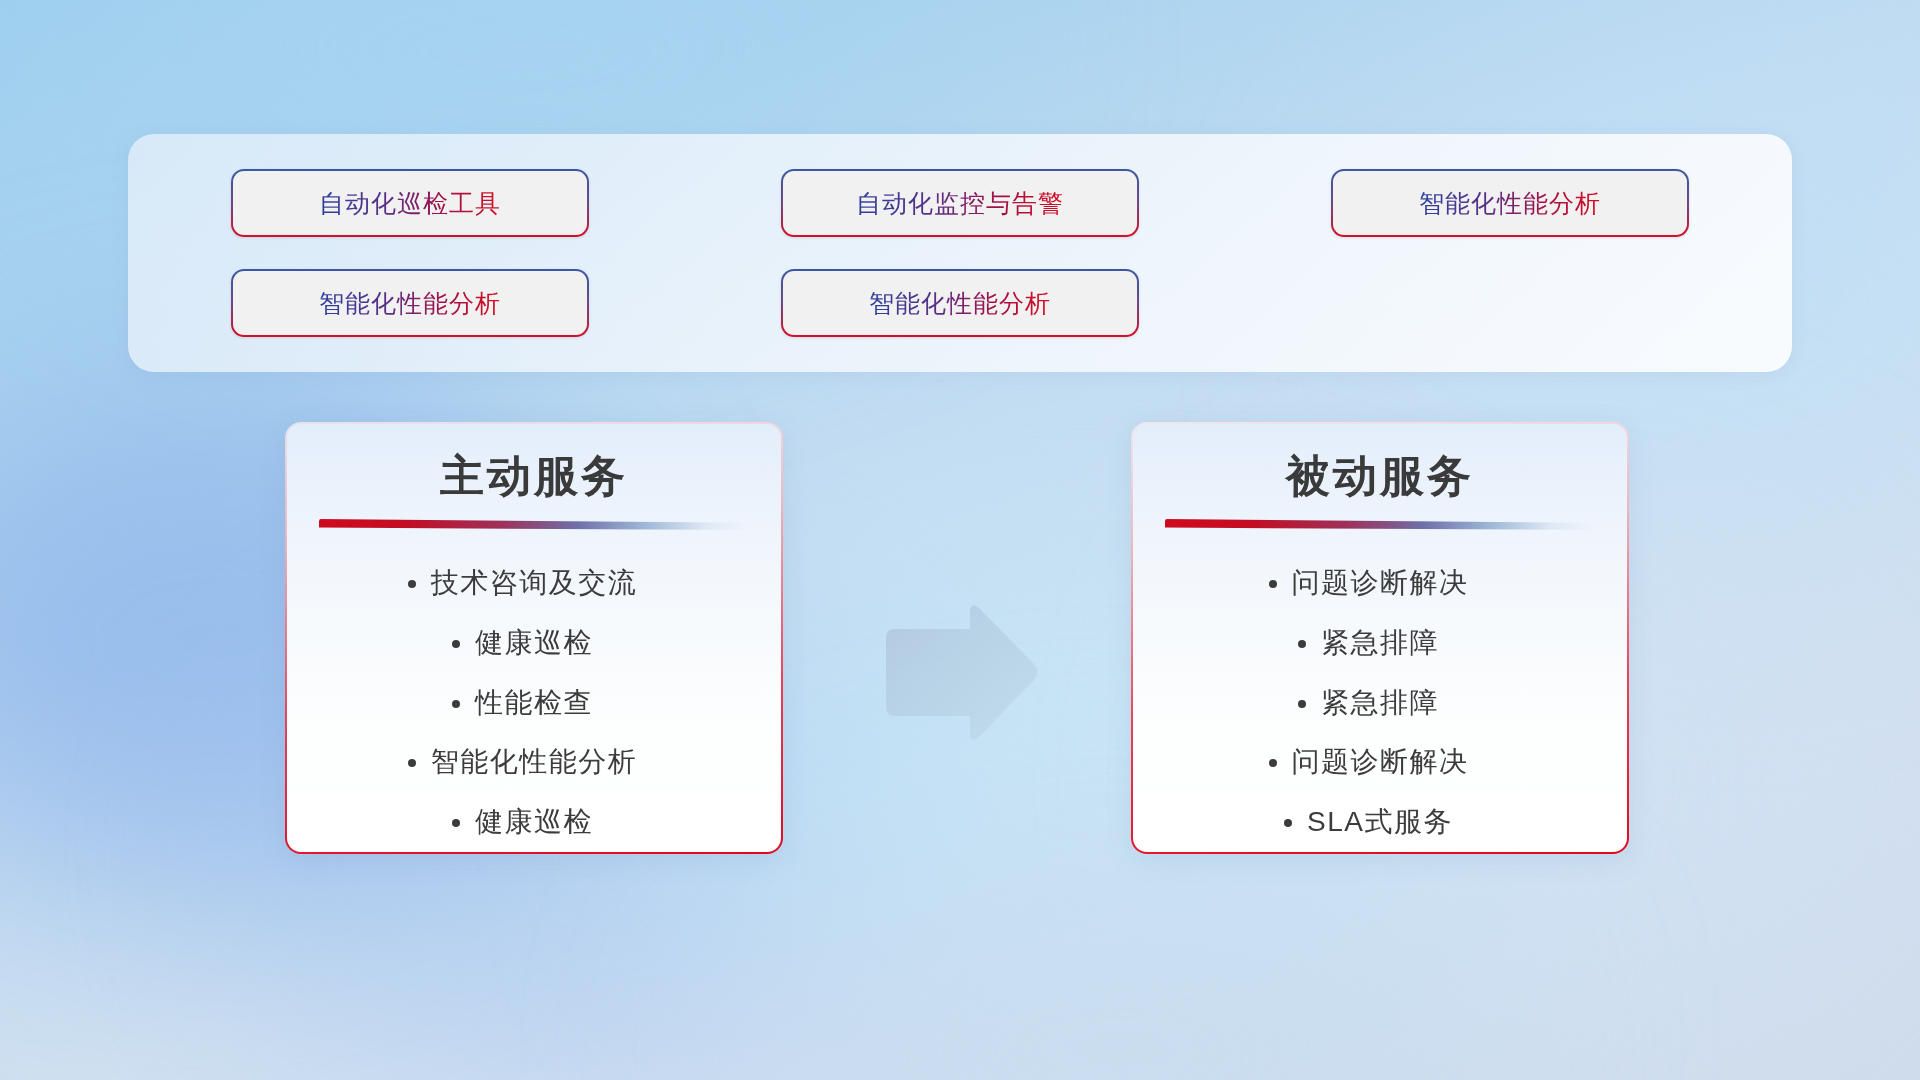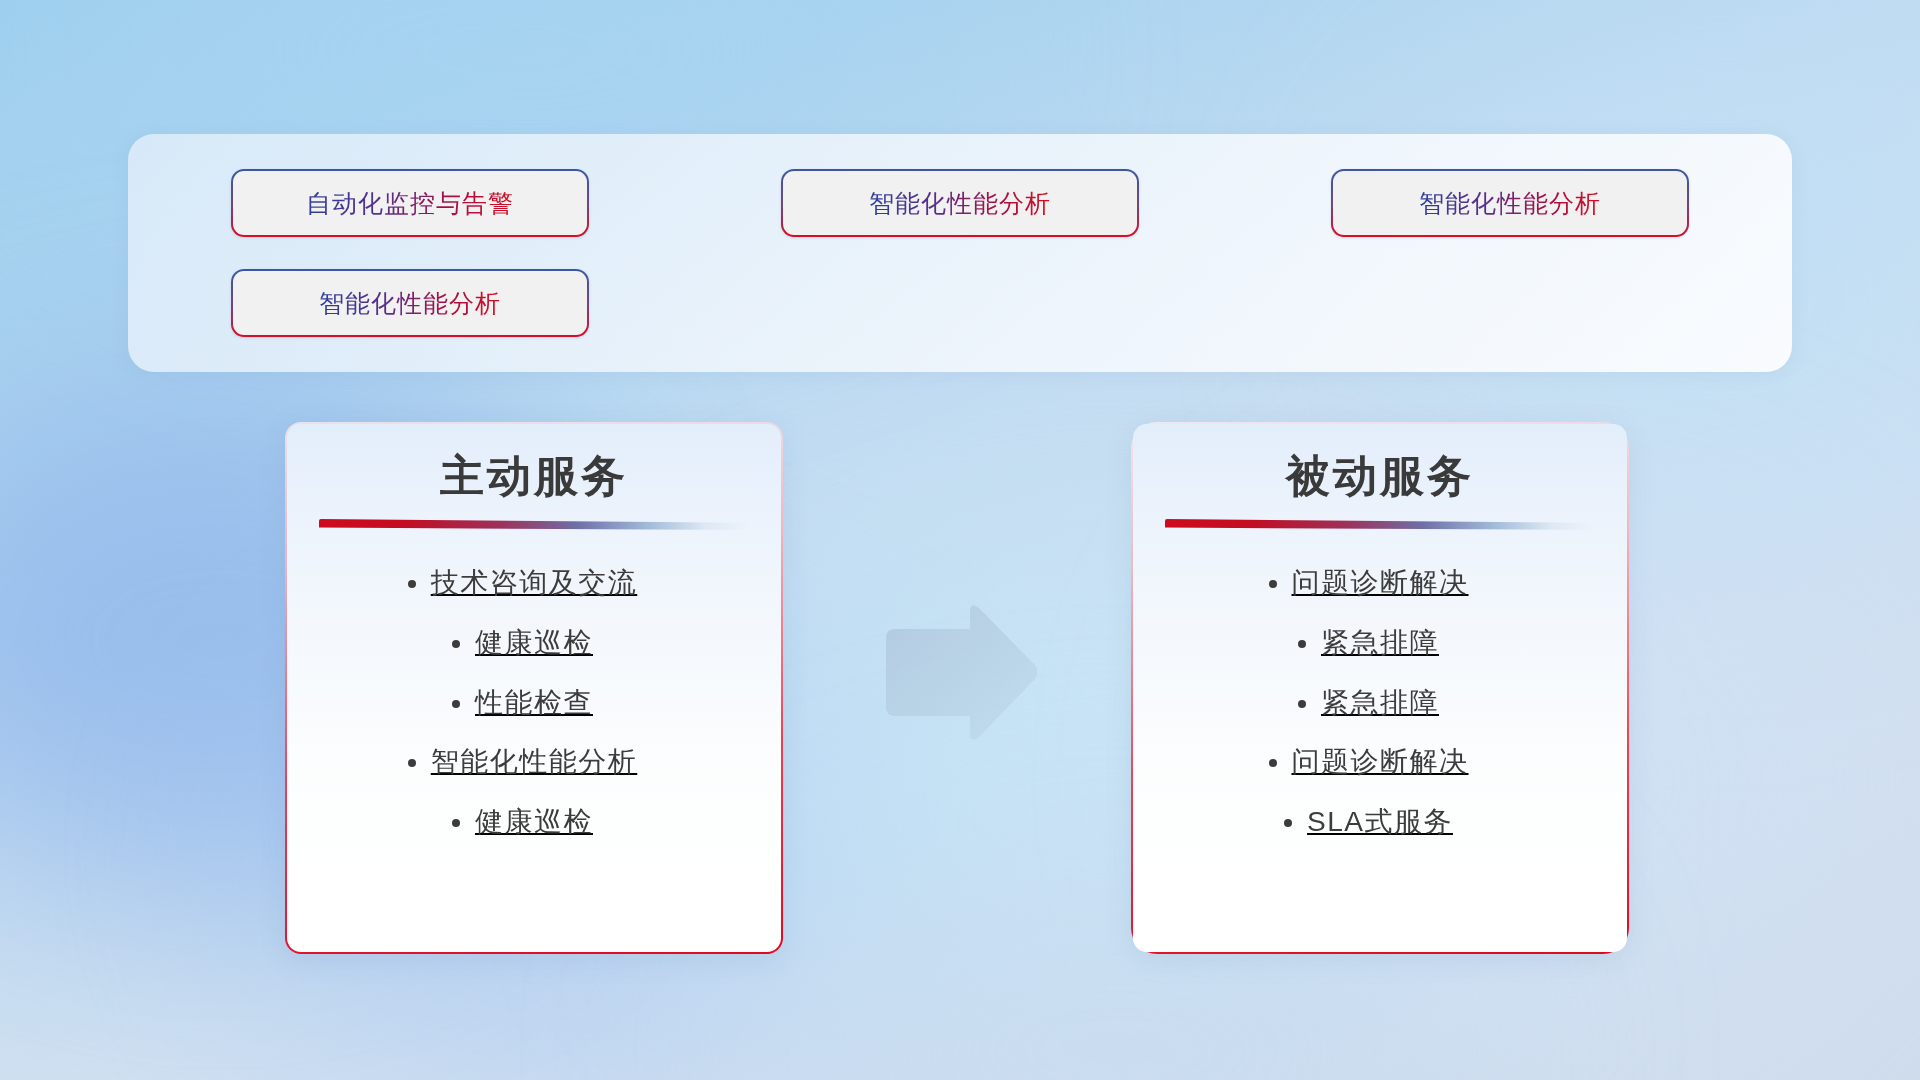--- a/index.html
+++ b/index.html
@@ -55,31 +55,31 @@
   }
   .pill-label{
     font-size:25px; font-weight:400; letter-spacing:1px; white-space:nowrap;
     background:linear-gradient(90deg,#2d3f9e 0%, #5a2f86 38%, #a31046 68%, #d60c20 100%);
     -webkit-background-clip:text; background-clip:text;
     -webkit-text-fill-color:transparent; color:transparent;
   }
 
   
   .service-card{
-    position:absolute; top:422px; width:498px; height:532px;
+    position:absolute; top:422px; width:498px; height:432px;
     border-radius:16px; padding:2px;
     background:linear-gradient(175deg,
        rgba(255,235,238,.75) 0%,
        rgba(246,176,186,.85) 26%,
        rgba(235,60,80,.95) 62%,
        #e2071f 100%);
     box-shadow:0 6px 26px rgba(110,140,185,.16);
   }
   .service-card.left{ left:285px; }
-  .service-card.right{ left:1131px;border-radius:26px; }
+  .service-card.right{ left:1131px; }
   .card-inner{
     width:100%; height:100%;
     border-radius:14px;
     background:linear-gradient(180deg,#e3eefb 0%, #eef4fc 22%, #f7fafd 48%, #fdfefe 72%, #ffffff 100%);
     display:flex; flex-direction:column; align-items:center;
     padding-top:24px;
   }
   .card-title{
     font-size:44px; font-weight:bold; color:#3a3a3a; letter-spacing:3px;
     line-height:1.25;
@@ -88,21 +88,21 @@
     width:430px; height:11px; margin-top:16px; position:relative;
   }
   .card-divider .bar{
     position:absolute; left:0; top:0; width:100%; height:100%;
     background:linear-gradient(90deg,#cf0a1e 0%, #c30d22 20%, #9e3059 42%, #6f6fa8 60%, #9fb9d8 76%, rgba(210,224,238,.55) 90%, rgba(255,255,255,0) 100%);
     clip-path:polygon(0 0, 100% 35%, 100% 100%, 0 78%);
     border-radius:2px;
   }
   .card-list{
     margin-top:34px; display:flex; flex-direction:column;
-    align-items:center; gap:22px; width:100%;text-decoration:underline;
+    align-items:center; gap:22px; width:100%;
   }
   .card-item{
     font-size:28px; color:#3c3c3c; letter-spacing:1.5px; line-height:1.35;
   }
 
   
   #flow-arrow{
     position:absolute; left:878px; top:598px; width:164px; height:150px;
   }
   #flow-arrow svg{ width:100%; height:100%; display:block; }
@@ -117,20 +117,25 @@
   <div class="blob blob-a"></div>
   <div class="blob blob-b"></div>
   <div class="blob blob-d"></div>
   <div class="blob blob-e"></div>
   <div class="blob blob-g"></div>
 </div>
 
 <section id="tools-panel">
   <div id="tools-grid">
 
+    <div class="pill">
+      <div class="pill-inner">
+        <span class="pill-label">自动化巡检工具</span>
+      </div>
+    </div>
 
     <div class="pill">
       <div class="pill-inner">
         <span class="pill-label">自动化监控与告警</span>
       </div>
     </div>
 
     <div class="pill">
       <div class="pill-inner">
         <span class="pill-label">智能化性能分析</span>

